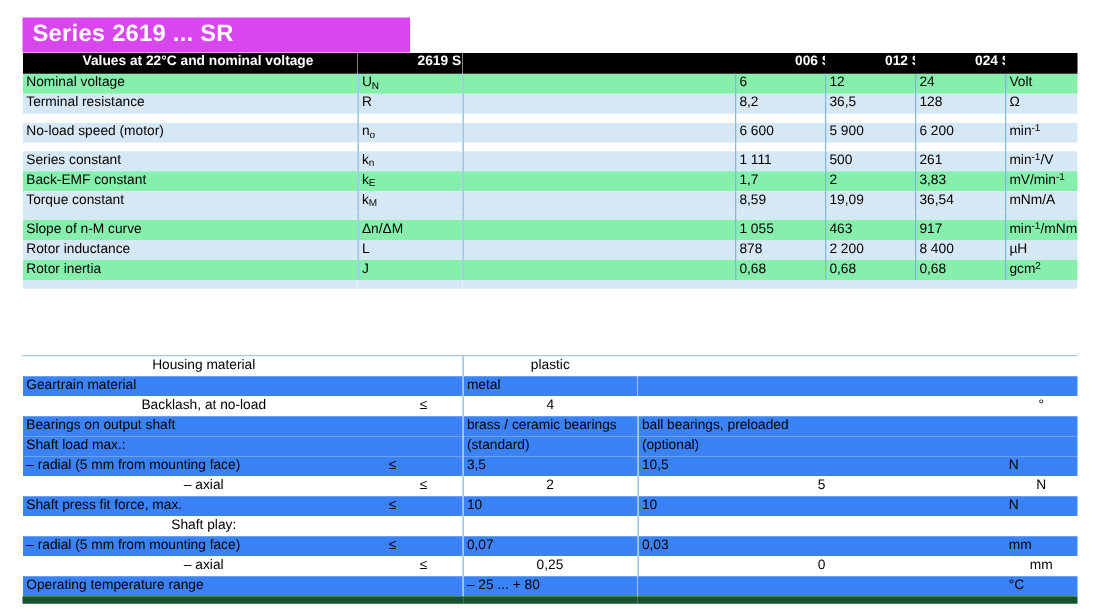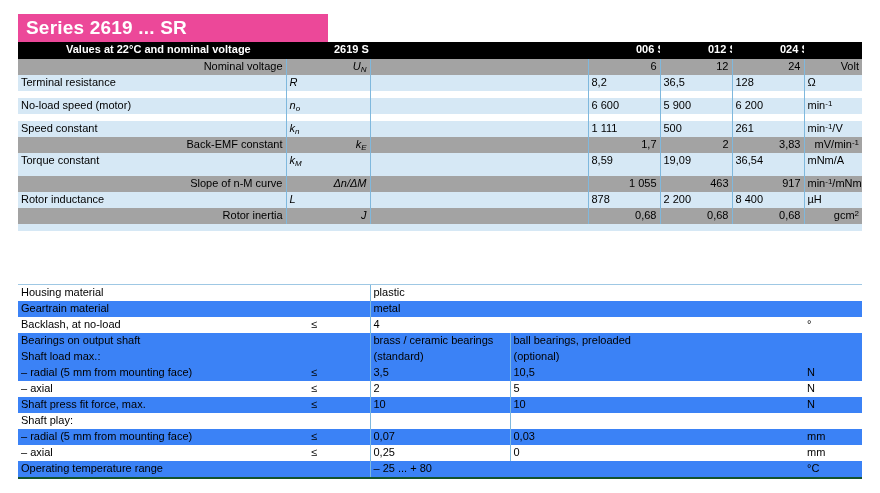--- a/index.html
+++ b/index.html
@@ -20,21 +20,21 @@
     width: 880px;
     height: 493px;
   }
   
   .title-bar {
     position: absolute;
     left: 18px;
     top: 14px;
     width: 310px;
     height: 28px;
-    background: #ec4899;
+    background: #d946ef;
     display: flex;
     align-items: center;
   }
   .title-bar .title-text {
     color: #ffffff;
     font-size: 19px;
     font-weight: bold;
     letter-spacing: 0.2px;
     padding-left: 8px;
   }
@@ -60,28 +60,28 @@
     overflow: hidden;
   }
   .hdr-row td {
     background: #000000;
     color: #ffffff;
     font-weight: bold;
     height: 15px;
     padding-left: 48px;
   }
   .row-blue td { background: #d6e8f5; }
-  .row-white td { background: #a3a3a3; text-align: right; }
+  .row-white td { background: #86efac; }
   .row-gap td { background: #ffffff; height: 7px; padding: 0; }
   .row-gap-blue td { background: #d6e8f5; height: 7px; padding: 0; }
 
   
   .sep-l { border-left: 1px solid #7fb8dd; }
 
-  .italic { font-style: italic; }
+  .italic { }
   .sub { font-size: 8px; vertical-align: baseline; position: relative; top: 2px; }
   .sup { font-size: 8px; vertical-align: baseline; position: relative; top: -3px; }
 
   
   .mid-gap {
     position: absolute;
     left: 18px;
     top: 260px;
     width: 844px;
     height: 24px;
@@ -96,23 +96,23 @@
   }
   .tbl-second td {
     padding: 1px 3px 1px 3px;
     height: 14px;
     vertical-align: top;
     text-align: left;
     white-space: nowrap;
     overflow: hidden;
   }
   .tbl-second .row-blue td { background: #3b82f6; }
-  .tbl-second .row-white td { background: #ffffff; }
+  .tbl-second .row-white td { background: #ffffff; text-align: center; }
   .topline td { border-top: 1px solid #9fc8e4; }
-  .botline td { border-bottom: 2px solid #14532d; }
+  .botline td { border-bottom: 6px solid #14532d; }
   .sep2 { border-left: 1px solid #7fb8dd; margin-top: 32px; }
   .center { text-align: center; }
 </style>
 </head>
 <body>
 
 <div class="sheet">
 
   <div class="title-bar">
     <span class="title-text">Series 2619 ... SR</span>
@@ -183,21 +183,21 @@
       <td></td>
       <td class="sep-l"></td>
       <td class="sep-l"></td>
       <td class="sep-l"></td>
       <td class="sep-l"></td>
       <td class="sep-l"></td>
       <td class="sep-l"></td>
     </tr>
 
     <tr class="row-blue">
-      <td>Speed constant</td>
+      <td>Series constant</td>
       <td class="italic sep-l"><span>k</span><span class="sub">n</span></td>
       <td class="sep-l"></td>
       <td class="sep-l">1 111</td>
       <td class="sep-l">500</td>
       <td class="sep-l">261</td>
       <td class="sep-l"><span>min</span><span class="sup">-1</span>/V</td>
     </tr>
 
     <tr class="row-white">
       <td>Back-EMF constant</td>

